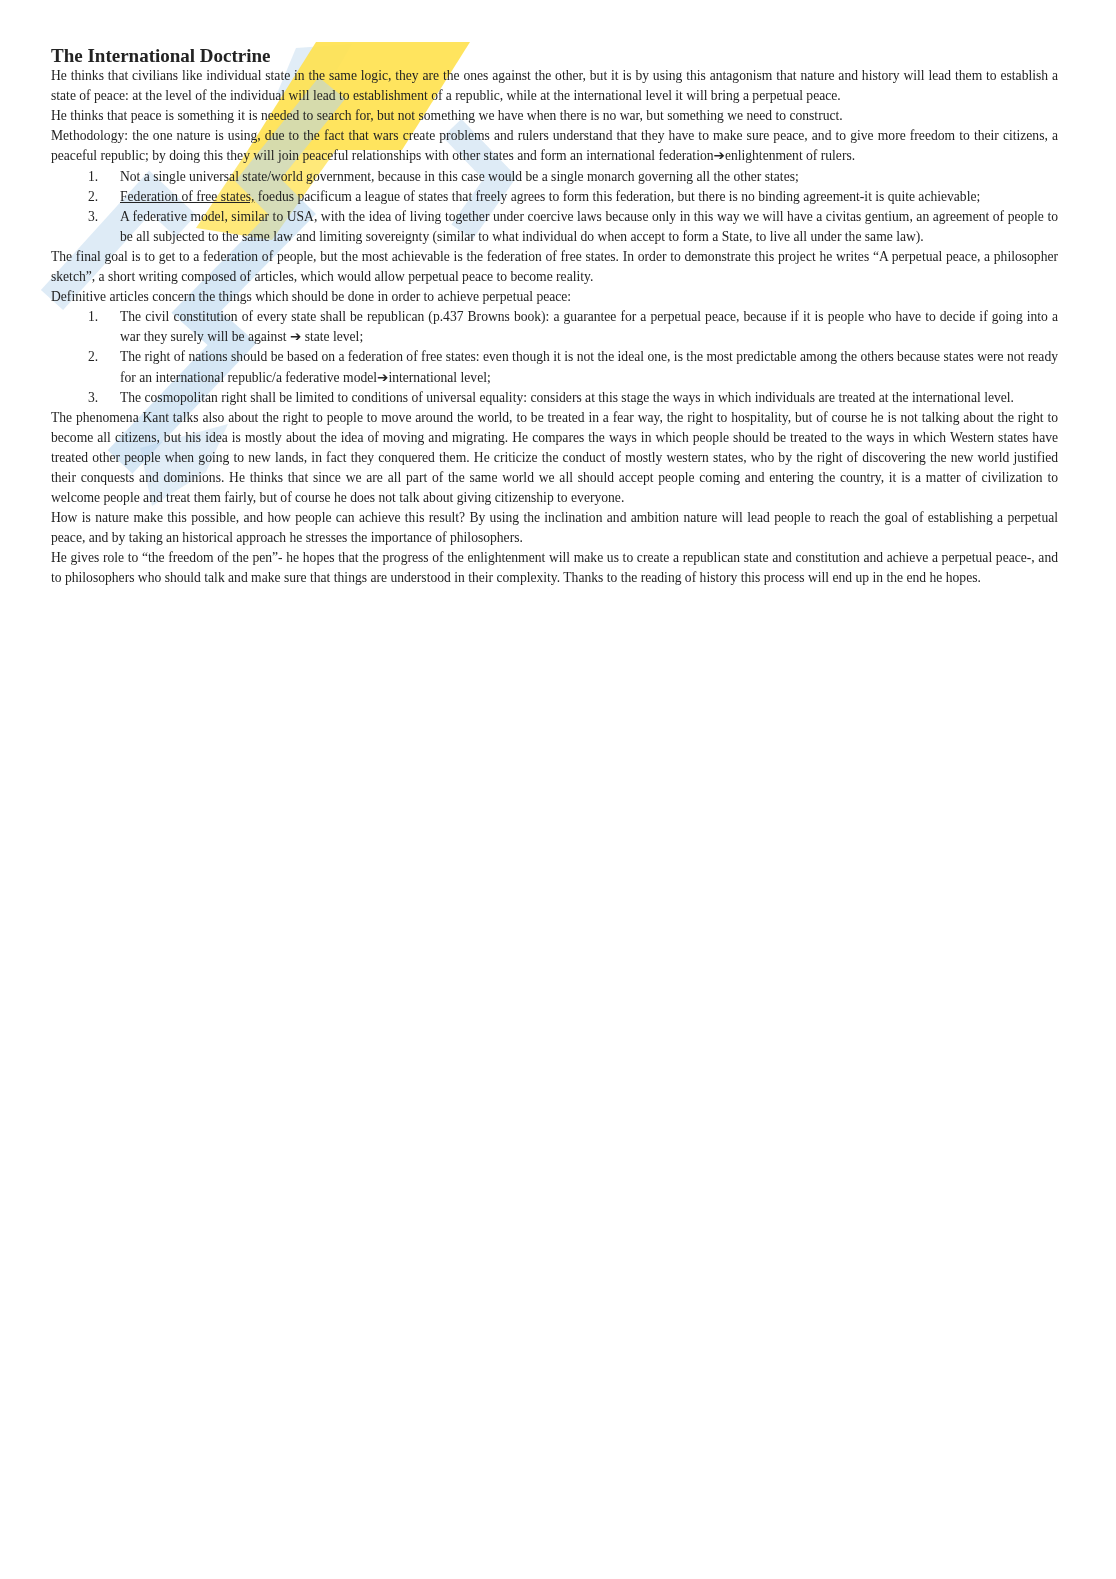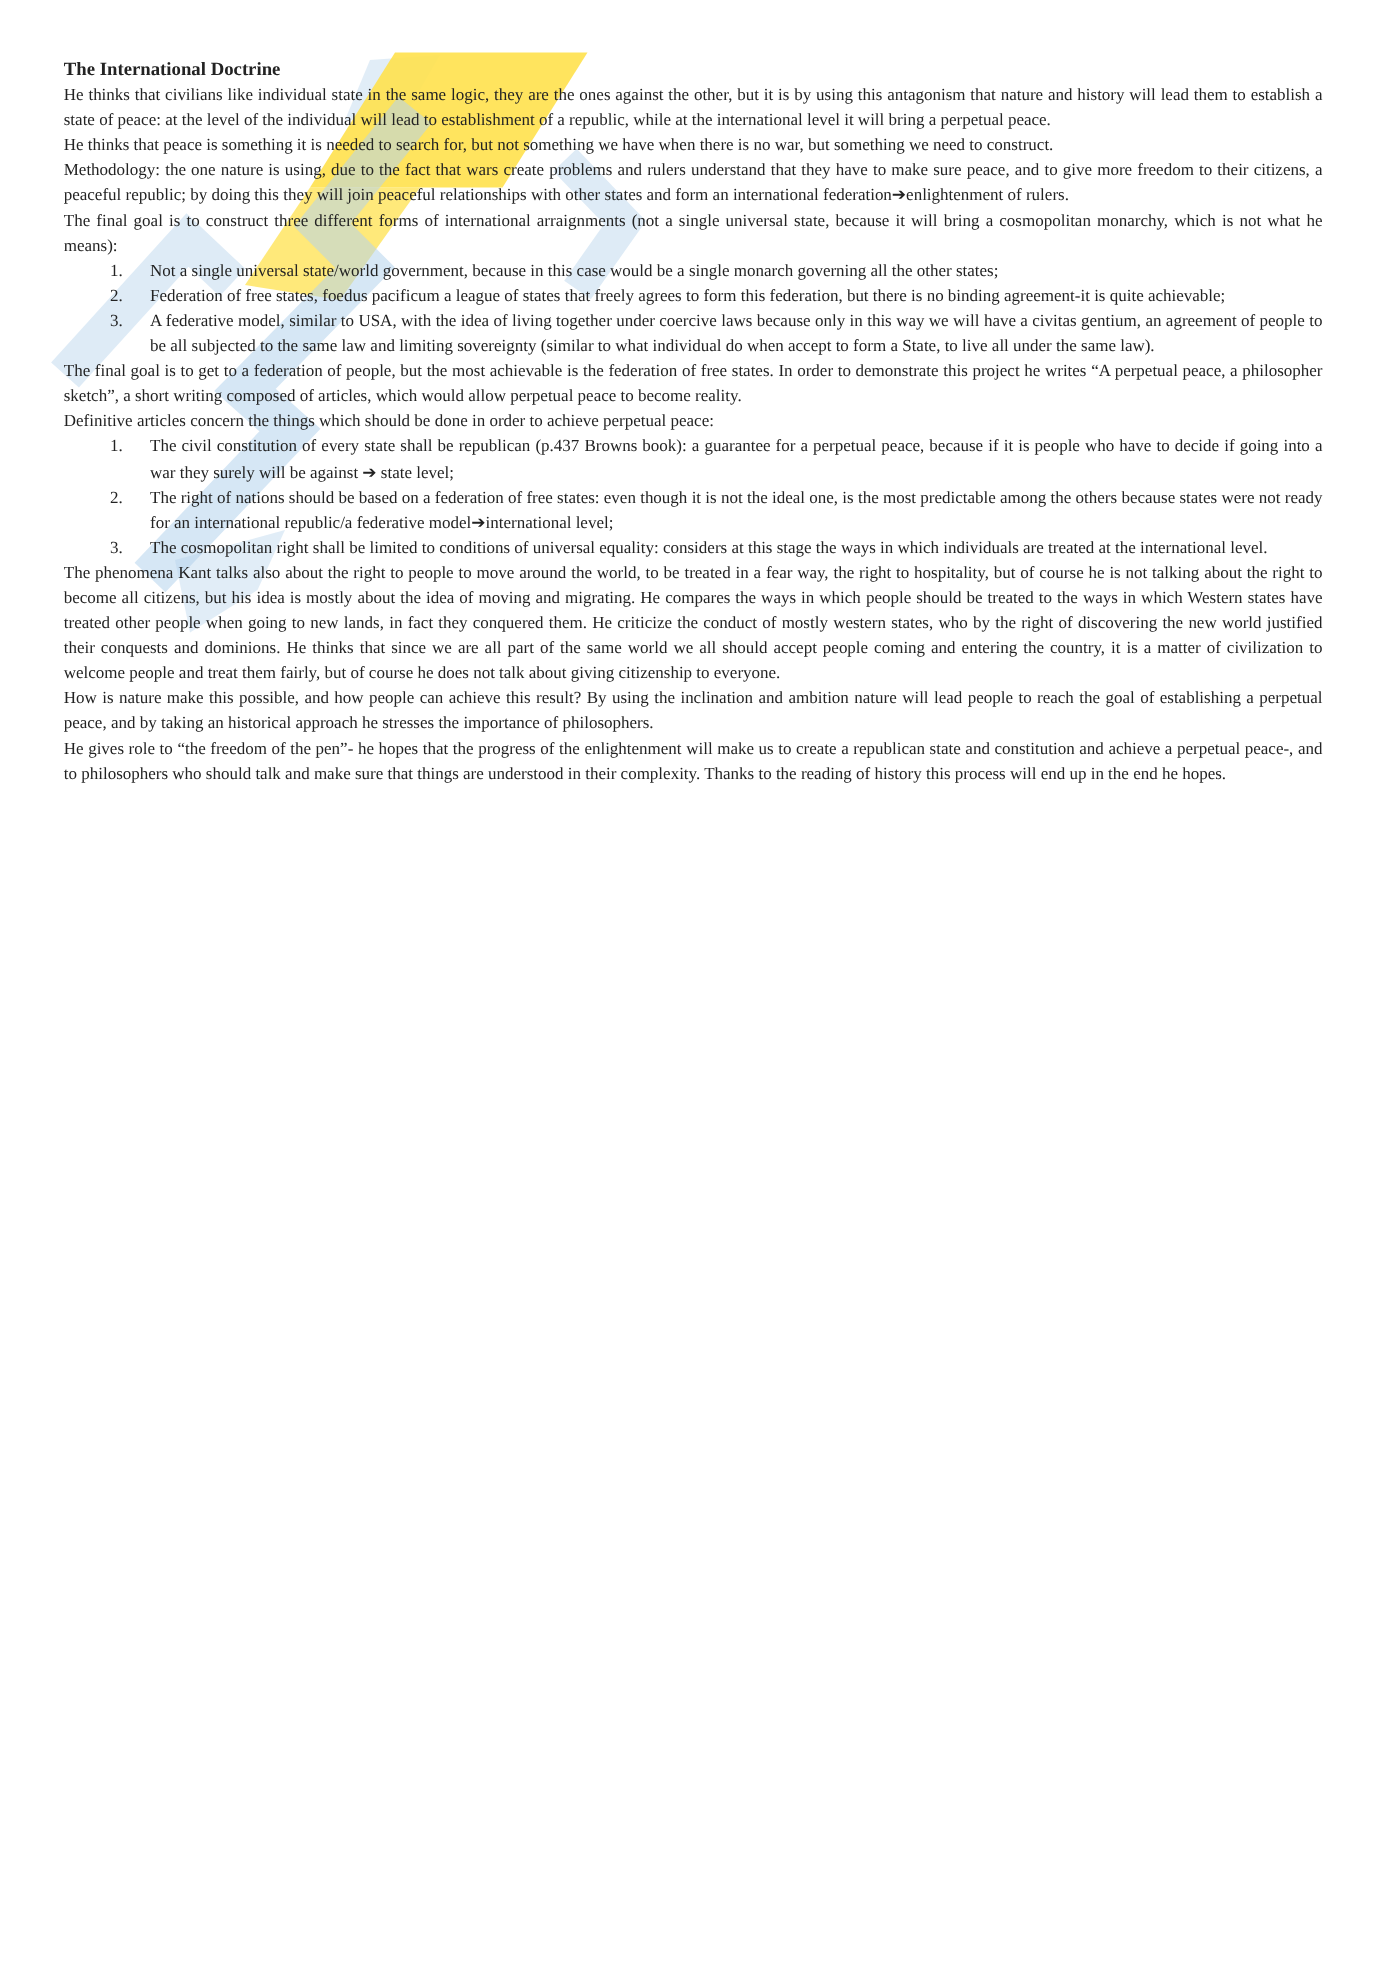--- a/index.html
+++ b/index.html
@@ -20,38 +20,38 @@
   }
   .content{
     position:relative;
     z-index:1;
     padding:46px 58px 0 51px;
     font-size:13.6px;
     line-height:20.1px;
     text-align:justify;
   }
   .content h1{
-    font-size:15px;
+    font-size:19px;
     line-height:20.1px;
     font-weight:bold;
     margin:0;
     text-align:left;
   }
   .content p{margin:0;}
   .li{
     position:relative;
     padding-left:69px;
     text-align:justify;
   }
   .li .marker{
     position:absolute;
     left:37px;
     top:0;
   }
-  .u{margin-top:22px;}
+  .u{text-decoration:underline;margin-top:22px;}
   .i{}
 </style>
 </head>
 <body>
 
 <div class="page">
 
   <svg class="watermark" width="560" height="560" viewBox="0 0 560 560">
     <polygon class="wm-blue" points="296,48 352,44 322,96 276,96" opacity="0.40" fill="#B5D3EC"></polygon>
     <polygon class="wm-yellow" points="316,42 470,42 402,150 248,150" opacity="0.90" fill="#FFE14D"></polygon>
@@ -62,21 +62,20 @@
     <polygon class="wm-blue" points="140,448 228,424 206,472 152,506" opacity="0.40" fill="#B5D3EC"></polygon>
   </svg>
 
   <div class="content">
 
     <h1>The International Doctrine</h1>
 
     <p>He thinks that civilians like individual state in the same logic, they are the ones against the other, but it is by using this antagonism that nature and history will lead them to establish a state of peace: at the level of the individual will lead to establishment of a republic, while at the international level it will bring a perpetual peace.</p>
     <p>He thinks that peace is something it is needed to search for, but not something we have when there is no war, but something we need to construct.</p>
     <p>Methodology: the one nature is using, due to the fact that wars create problems and rulers understand that they have to make sure peace, and to give more freedom to their citizens, a peaceful republic; by doing this they will join peaceful relationships with other states and form an international federation➔enlightenment of rulers.</p>
-    <p>The final goal is to construct three different forms of international arraignments (not a single universal state, because it will bring a cosmopolitan monarchy, which is not what he means):</p>
 
     <div>
       <div class="li">
         <span class="marker">1.</span>
         <span>Not a single universal state/world government, because in this case would be a single monarch governing all the other states;</span>
       </div>
       <div class="li">
         <span class="marker">2.</span>
         <span class="u">Federation of free states,</span><span class="i"> foedus pacificum</span><span> a league of states that freely agrees to form this federation, but there is no binding agreement-it is quite achievable;</span>
       </div>

